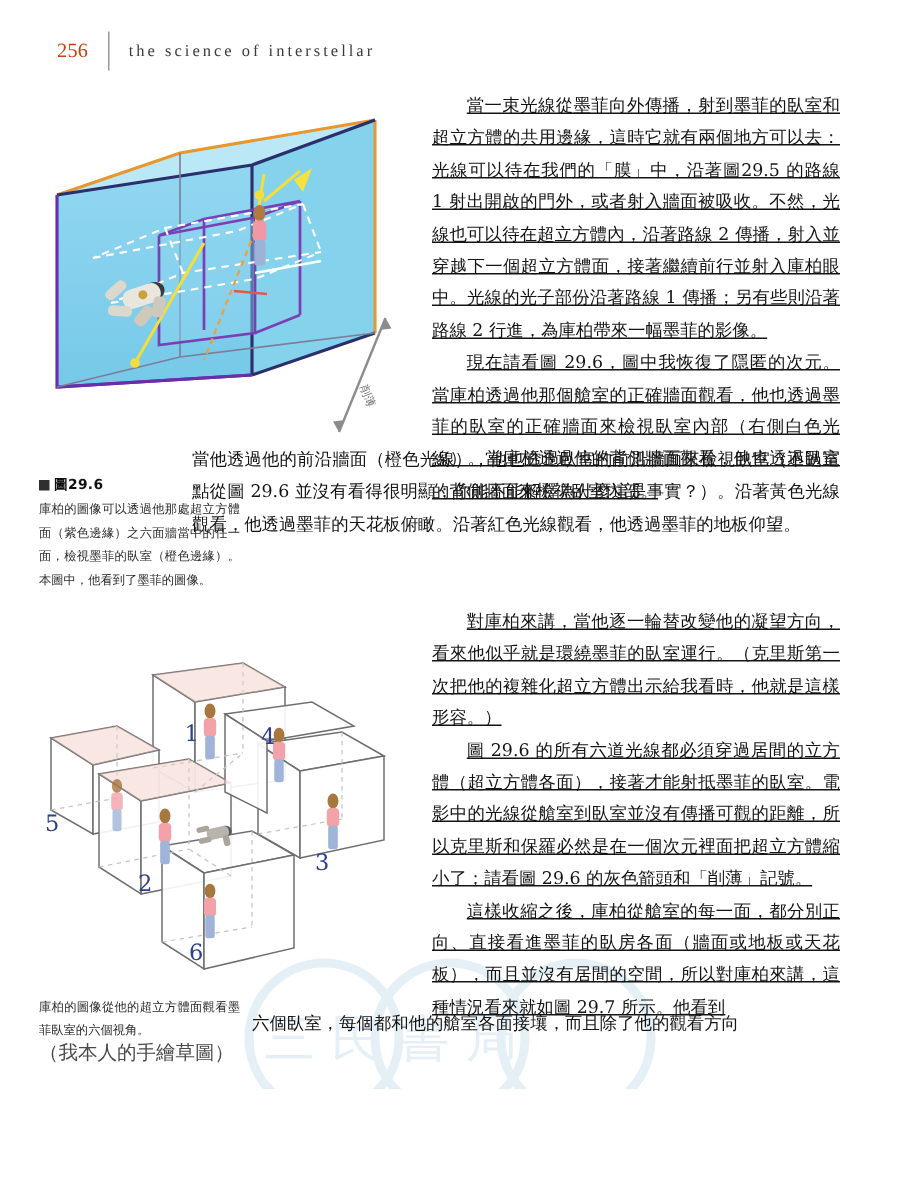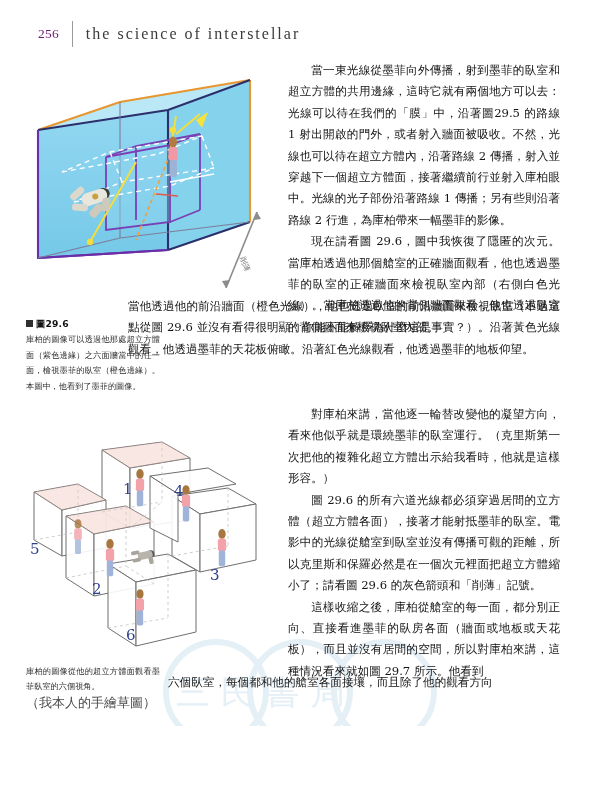--- a/index.html
+++ b/index.html
@@ -29,49 +29,49 @@
     top: 22px;
     left: 38px;
     height: 24px;
     display: flex;
     align-items: center;
     gap: 13px;
   }
   .folio {
     font-family: "Liberation Serif", serif;
     font-size: 13.5px;
-    color: #701a75;
+    color: #c2410c;
     letter-spacing: .2px;
   }
   .header-rule {
     width: 1px;
     height: 26px;
     background: #9a9a9a;
     display: block;
   }
   .running-title {
     font-family: "Liberation Serif", serif;
-    font-size: 16px;
+    font-size: 11px;
     color: #3b3b3b;
     letter-spacing: 2.0px;
     white-space: nowrap;
   }
 
   
   .col {
     position: absolute;
     font-family: "DejaVu Serif", "Liberation Serif", serif;
     font-size: 11.6px;
     line-height: 21.4px;
     color: #141414;
     text-align: justify;
     text-justify: inter-character;
   }
   .col p { margin: 0; }
-  .col p.indent { text-indent: 2em; }
+  .col p.indent { text-indent: 2em; text-decoration: underline; }
 
   
   .col-a { left: 288px; top: 60px;  width: 272px; }
   
   .col-b { left: 128px; top: 296px; width: 432px; }
   
   .col-c { left: 288px; top: 404px; width: 272px; }
   
   .col-d { left: 168px; top: 672px; width: 392px; }
 

